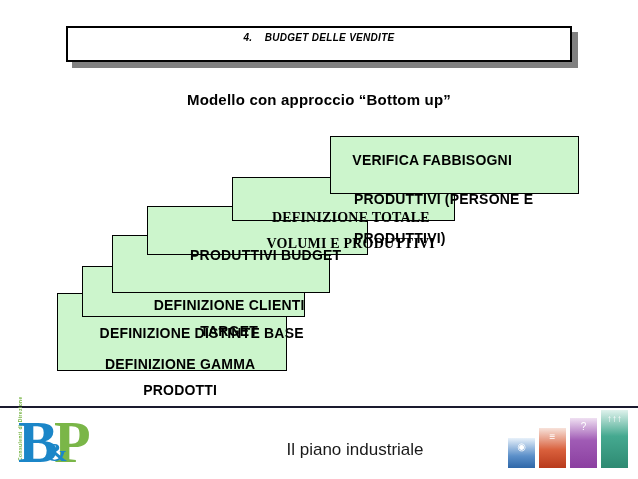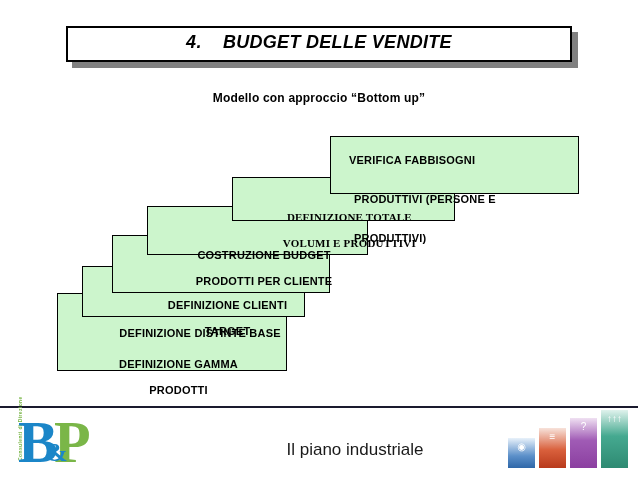--- a/index.html
+++ b/index.html
@@ -39,51 +39,51 @@
     background: #ffffff;
     border: 2px solid #000000;
     box-sizing: border-box;
   }
   .title-text {
     position: absolute;
     left: 0;
     top: 4px;
     width: 100%;
     text-align: center;
-    font-size: 18px;
+    font-size: 10px;
     font-weight: bold;
     font-style: italic;
     letter-spacing: 0.3px;
     color: #000000;
     white-space: pre;
   }
 
   
   .subtitle {
     position: absolute;
     left: 0;
     top: 91px;
     width: 638px;
     text-align: center;
-    font-size: 12px;
+    font-size: 15px;
     font-weight: bold;
     color: #000000;
     letter-spacing: 0.2px;
   }
 
   
   .step {
     position: absolute;
     background: #ccf5cc;
     border: 1.5px solid #000000;
     box-sizing: border-box;
   }
   .step-label {
     position: absolute;
-    font-size: 11px;
+    font-size: 14px;
     font-weight: bold;
     color: #000000;
     line-height: 13px;
     letter-spacing: 0.2px;
     white-space: pre;
   }
 
   
   .step-verifica      { left: 330px; top: 136px; width: 249px; height: 58px; }
   .lbl-verifica       { left: 336px; top: 141px; width: 240px; text-align: left; }
@@ -232,22 +232,21 @@
     <span class="ind">PRODUTTIVI (PERSONE E</span>
     <span class="ind">PRODUTTIVI)</span>
   </div>
 
   <div class="step-label lbl-totale lz">
     <span>DEFINIZIONE TOTALE</span><br>
     <span>VOLUMI E PRODUTTIVI</span>
   </div>
 
   <div class="step-label lbl-costruzione lz">
-    <span>COSTRUZIONE BUDGET</span><br>
-    <span>PRODOTTI PER CLIENTE</span>
+    <span>PRODUTTIVI BUDGET</span><br>
   </div>
 
   <div class="step-label lbl-clienti lz">
     <span>DEFINIZIONE CLIENTI</span><br>
     <span>TARGET</span>
   </div>
 
   <div class="step-label lbl-distinte lz">
     <span>DEFINIZIONE DISTINTE BASE</span>
   </div>

